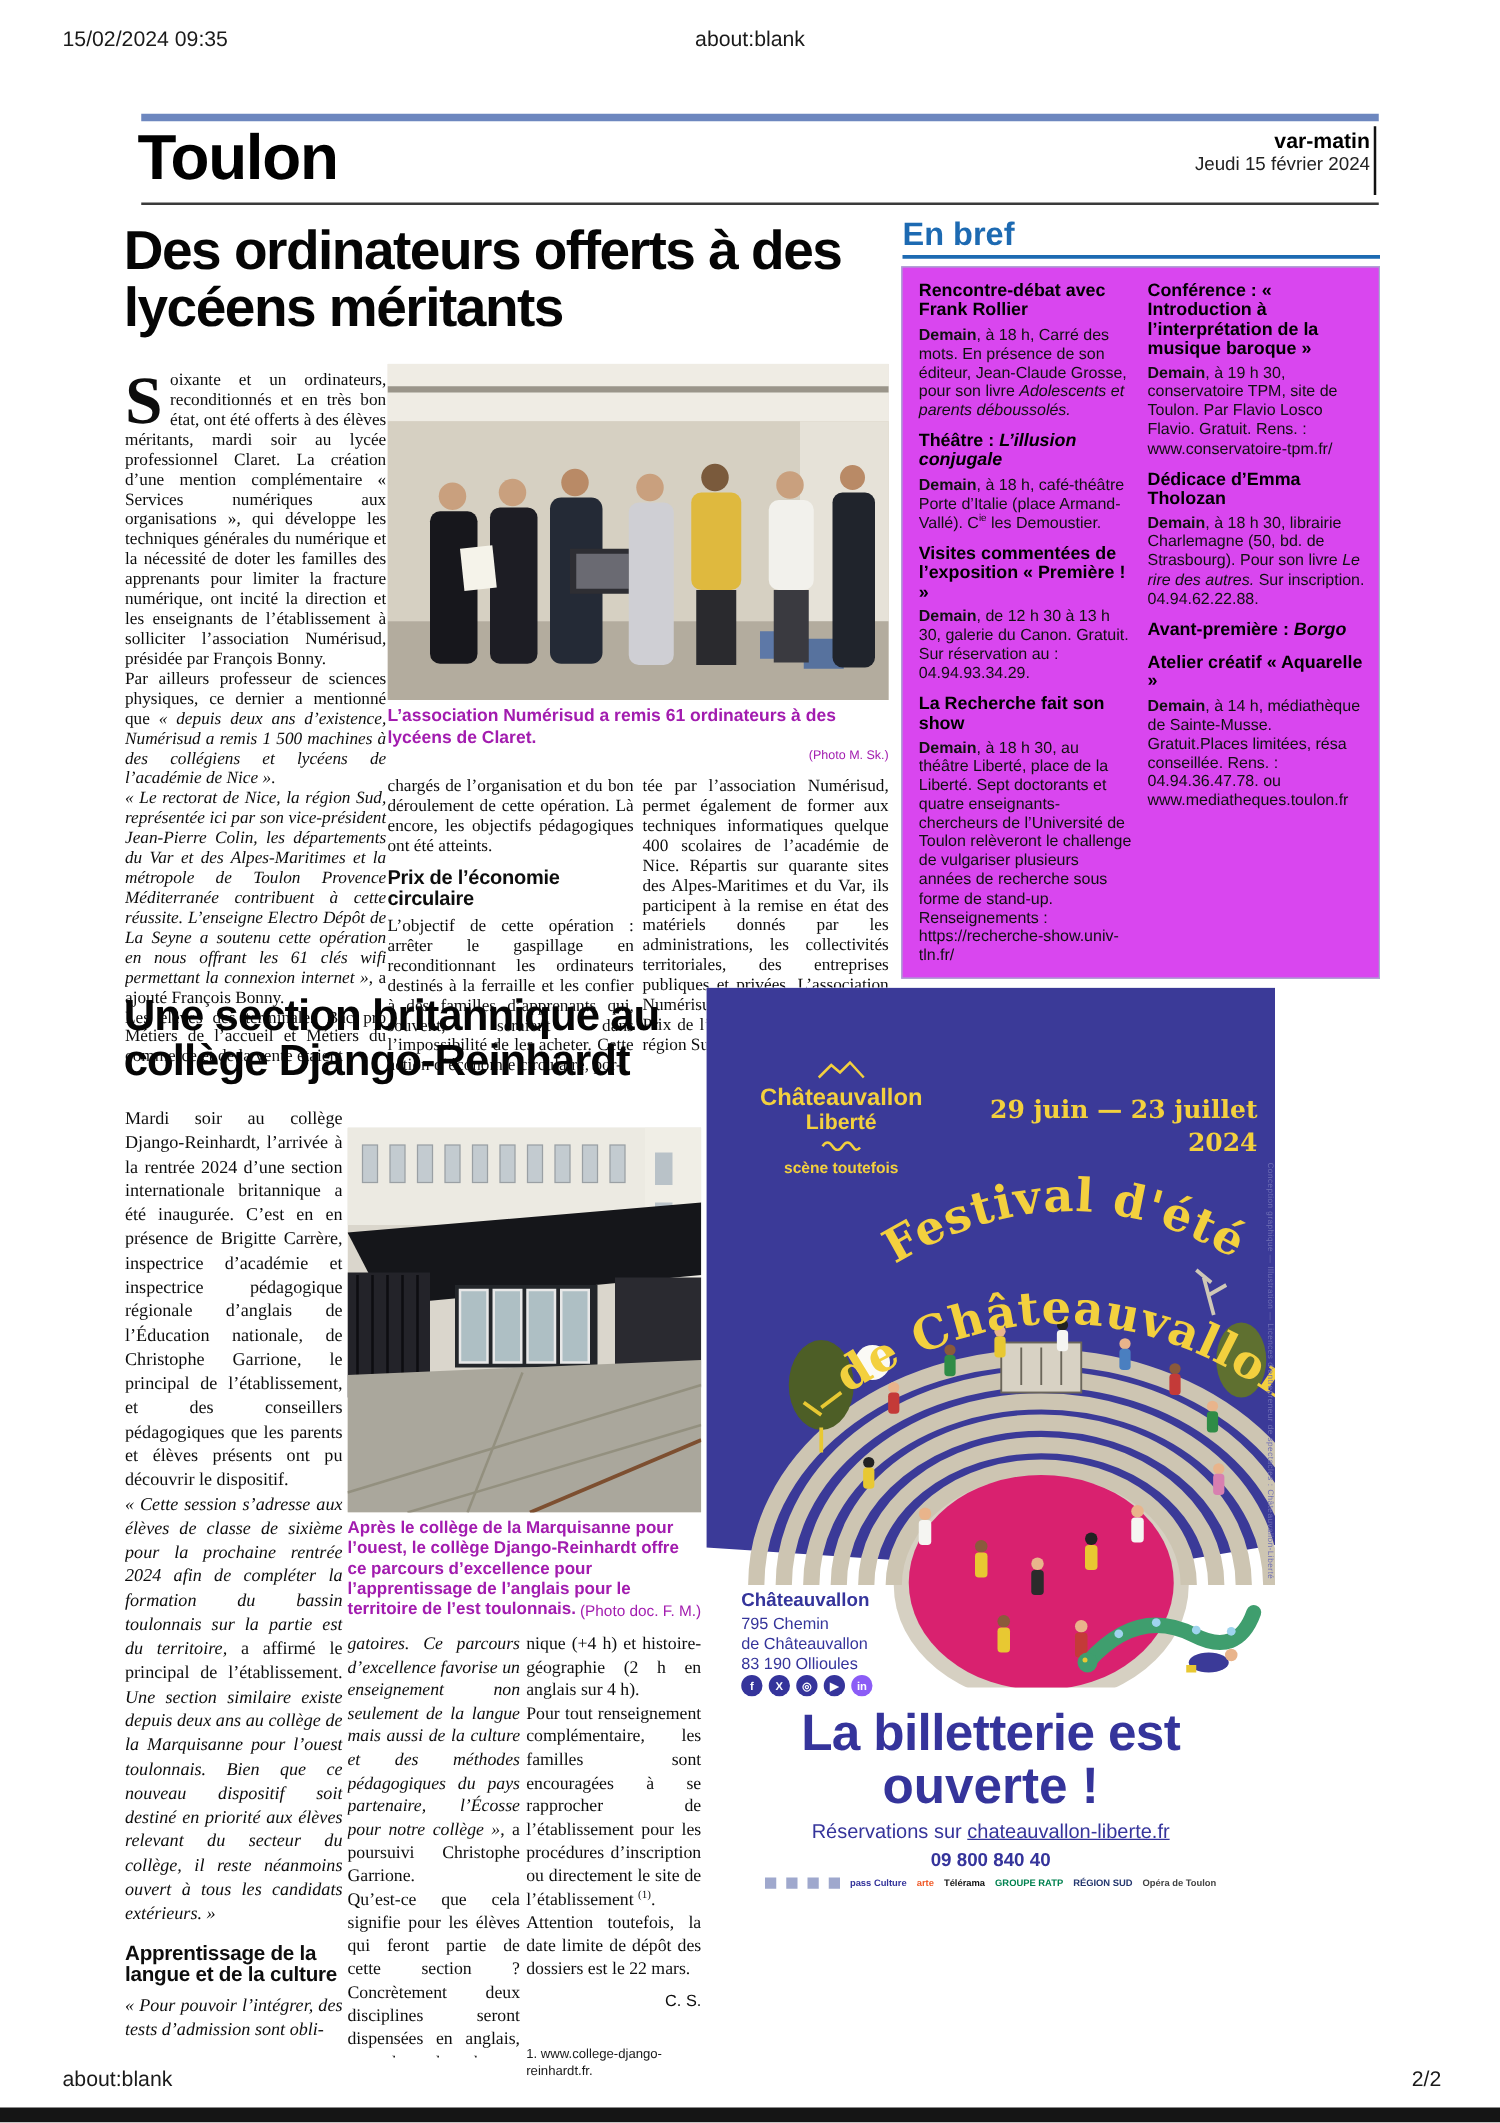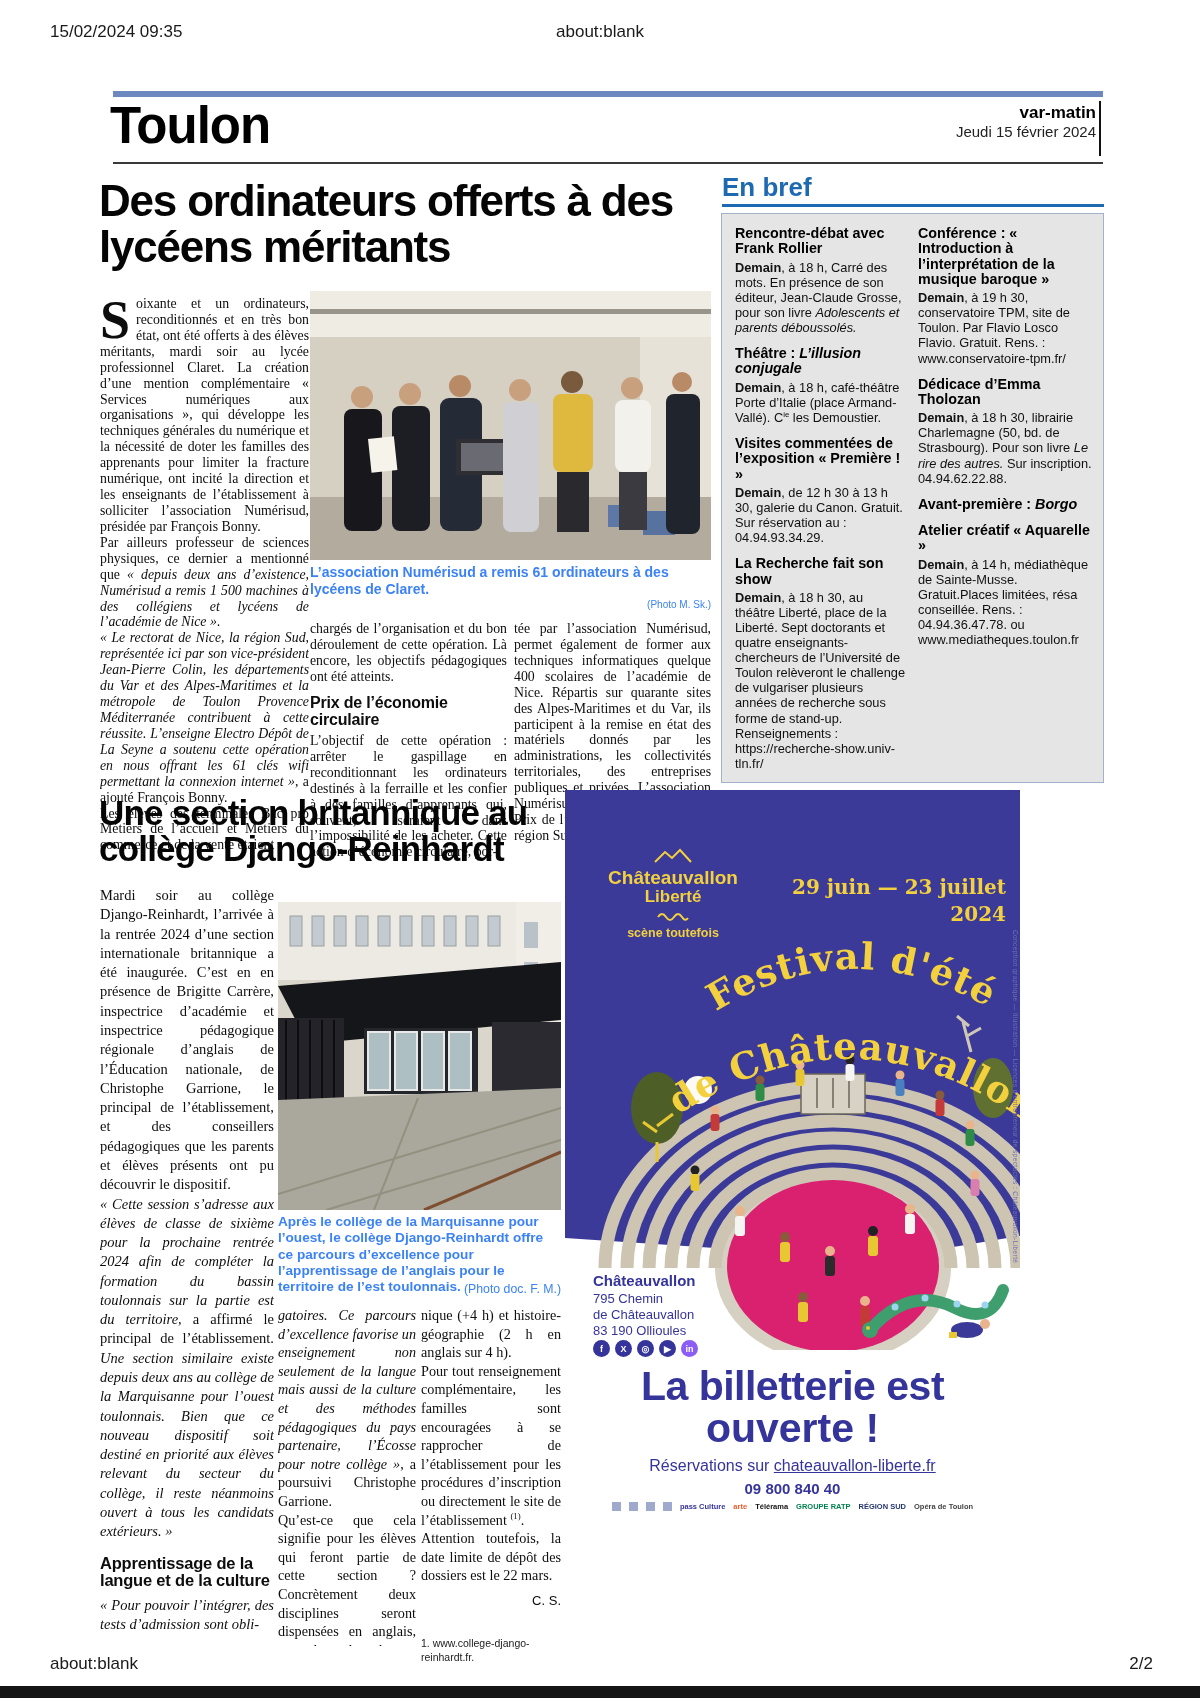--- a/index.html
+++ b/index.html
@@ -41,30 +41,30 @@
   sup { font-size:62%; line-height:0; vertical-align:super; }
   h3.subhead { font-family:"Liberation Sans", sans-serif; font-weight:800; font-size:16px; line-height:1.07; letter-spacing:-0.2px; margin:9px 0 5px; text-align:left; }
   #a2c1 h3.subhead { font-size:16.5px; margin:13px 0 6px; }
   .byline { font-family:"Liberation Sans", sans-serif; font-weight:400; font-size:13px; text-align:right; margin-top:7px; }
   .footnote { font-family:"Liberation Sans", sans-serif; font-size:10.5px; margin-top:28px; text-align:left; color:#1a1a1a; }
 
   
   .photo { display:block; }
   #photo1 { left:310px; top:291px; width:401px; height:269px; }
   #photo2 { left:278px; top:902px; width:283px; height:308px; }
-  .caption { font-weight:700; font-size:14px; line-height:1.22; color:#3b82f6; }
+  .caption { font-weight:700; font-size:14px; line-height:1.22; color:#a21caf; }
   #caption1 { left:310px; top:564px; width:401px; }
   #caption1 .credit { display:block; text-align:right; font-weight:400; font-size:10px; margin-top:1px; }
   #caption2 { left:278px; top:1214px; width:283px; font-size:13.6px; line-height:1.2; padding-bottom:1px; }
   #caption2 .credit { position:absolute; right:0; bottom:0; font-weight:400; font-size:12.3px; }
 
   
   #enbref-title { left:722px; top:172px; font-size:26px; font-weight:800; }
   #enbref-underline { left:722px; top:204px; width:382px; height:3px; }
-  #enbref-box { left:721px; top:213px; width:383px; height:570px; border:1.5px solid #a3b1cb; background:#e5e5e5; overflow:hidden; }
+  #enbref-box { left:721px; top:213px; width:383px; height:570px; border:1.5px solid #a3b1cb; background:#d946ef; overflow:hidden; }
   .bref-col { position:absolute; top:12px; font-size:12.8px; line-height:1.18; color:#101010; }
   #bref-col1 { left:13px; width:171px; }
   #bref-col2 { left:196px; width:175px; }
   .brief { margin-bottom:11px; }
   .brief h4 { font-size:14.3px; line-height:1.07; font-weight:800; margin-bottom:3px; color:#000; }
 
   
   #poster { left:565px; top:790px; width:455px; height:740px; background:#fff; overflow:hidden; }
   #poster-illustration { position:absolute; left:0; top:0; width:455px; height:560px; }
   #poster-logo { position:absolute; left:24px; top:58px; width:168px; text-align:center; line-height:1.1; }

